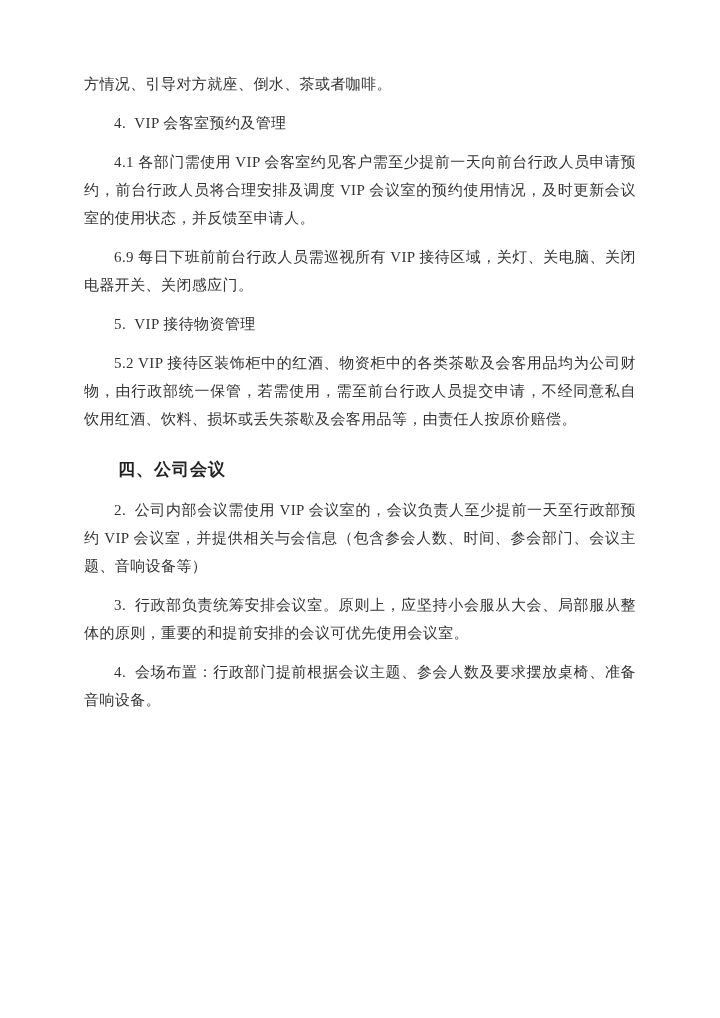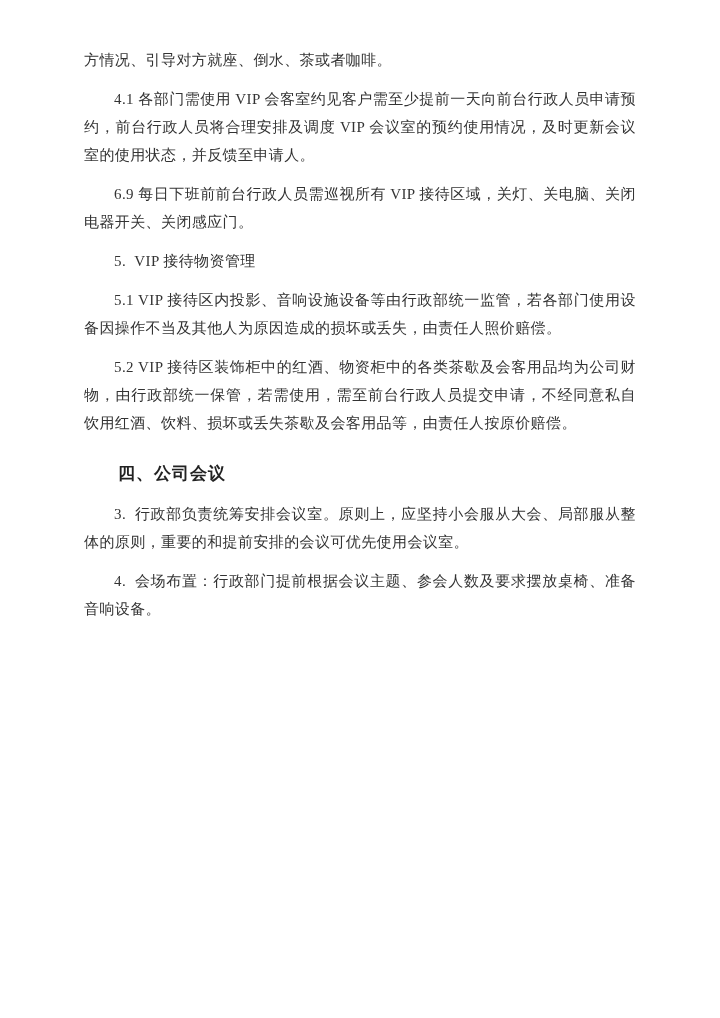--- a/index.html
+++ b/index.html
@@ -6,21 +6,21 @@
     margin: 0;
     padding: 0;
     background: #ffffff;
   }
   .page {
     position: relative;
     width: 720px;
     height: 1018px;
     box-sizing: border-box;
     background: #ffffff;
-    padding: 46px 84px 40px 84px;
+    padding: 70px 84px 40px 84px;
     font-family: "Liberation Serif", "DejaVu Serif", serif;
     color: #333333;
     overflow: hidden;
   }
   .para {
     margin: 11px 0 0 0;
     font-size: 15px;
     line-height: 28px;
     letter-spacing: 0.4px;
     text-align: justify;
@@ -38,21 +38,22 @@
     letter-spacing: 1px;
     text-indent: 2em;
     color: #222222;
   }
 </style>
 </head>
 <body>
 
 <article class="page">
   <p class="para continuation">方情况、引导对方就座、倒水、茶或者咖啡。</p>
+  <p class="para">4.&nbsp;&nbsp;VIP 会客室预约及管理</p>
   <p class="para">4.1 各部门需使用 VIP 会客室约见客户需至少提前一天向前台行政人员申请预约，前台行政人员将合理安排及调度 VIP 会议室的预约使用情况，及时更新会议室的使用状态，并反馈至申请人。</p>
   <p class="para">6.9 每日下班前前台行政人员需巡视所有 VIP 接待区域，关灯、关电脑、关闭电器开关、关闭感应门。</p>
   <p class="para">5.&nbsp;&nbsp;VIP 接待物资管理</p>
-  <p class="para">5.1 VIP 接待区内投影、音响设施设备等由行政部统一监管，若各部门使用设备因操作不当及其他人为原因造成的损坏或丢失，由责任人照价赔偿。</p>
   <p class="para">5.2 VIP 接待区装饰柜中的红酒、物资柜中的各类茶歇及会客用品均为公司财物，由行政部统一保管，若需使用，需至前台行政人员提交申请，不经同意私自饮用红酒、饮料、损坏或丢失茶歇及会客用品等，由责任人按原价赔偿。</p>
   <h2 class="heading">四、公司会议</h2>
+  <p class="para">2.&nbsp;&nbsp;公司内部会议需使用 VIP 会议室的，会议负责人至少提前一天至行政部预约 VIP 会议室，并提供相关与会信息（包含参会人数、时间、参会部门、会议主题、音响设备等）</p>
   <p class="para">3.&nbsp;&nbsp;行政部负责统筹安排会议室。原则上，应坚持小会服从大会、局部服从整体的原则，重要的和提前安排的会议可优先使用会议室。</p>
   <p class="para">4.&nbsp;&nbsp;会场布置：行政部门提前根据会议主题、参会人数及要求摆放桌椅、准备音响设备。</p>
 </article>
 
 </body></html>

